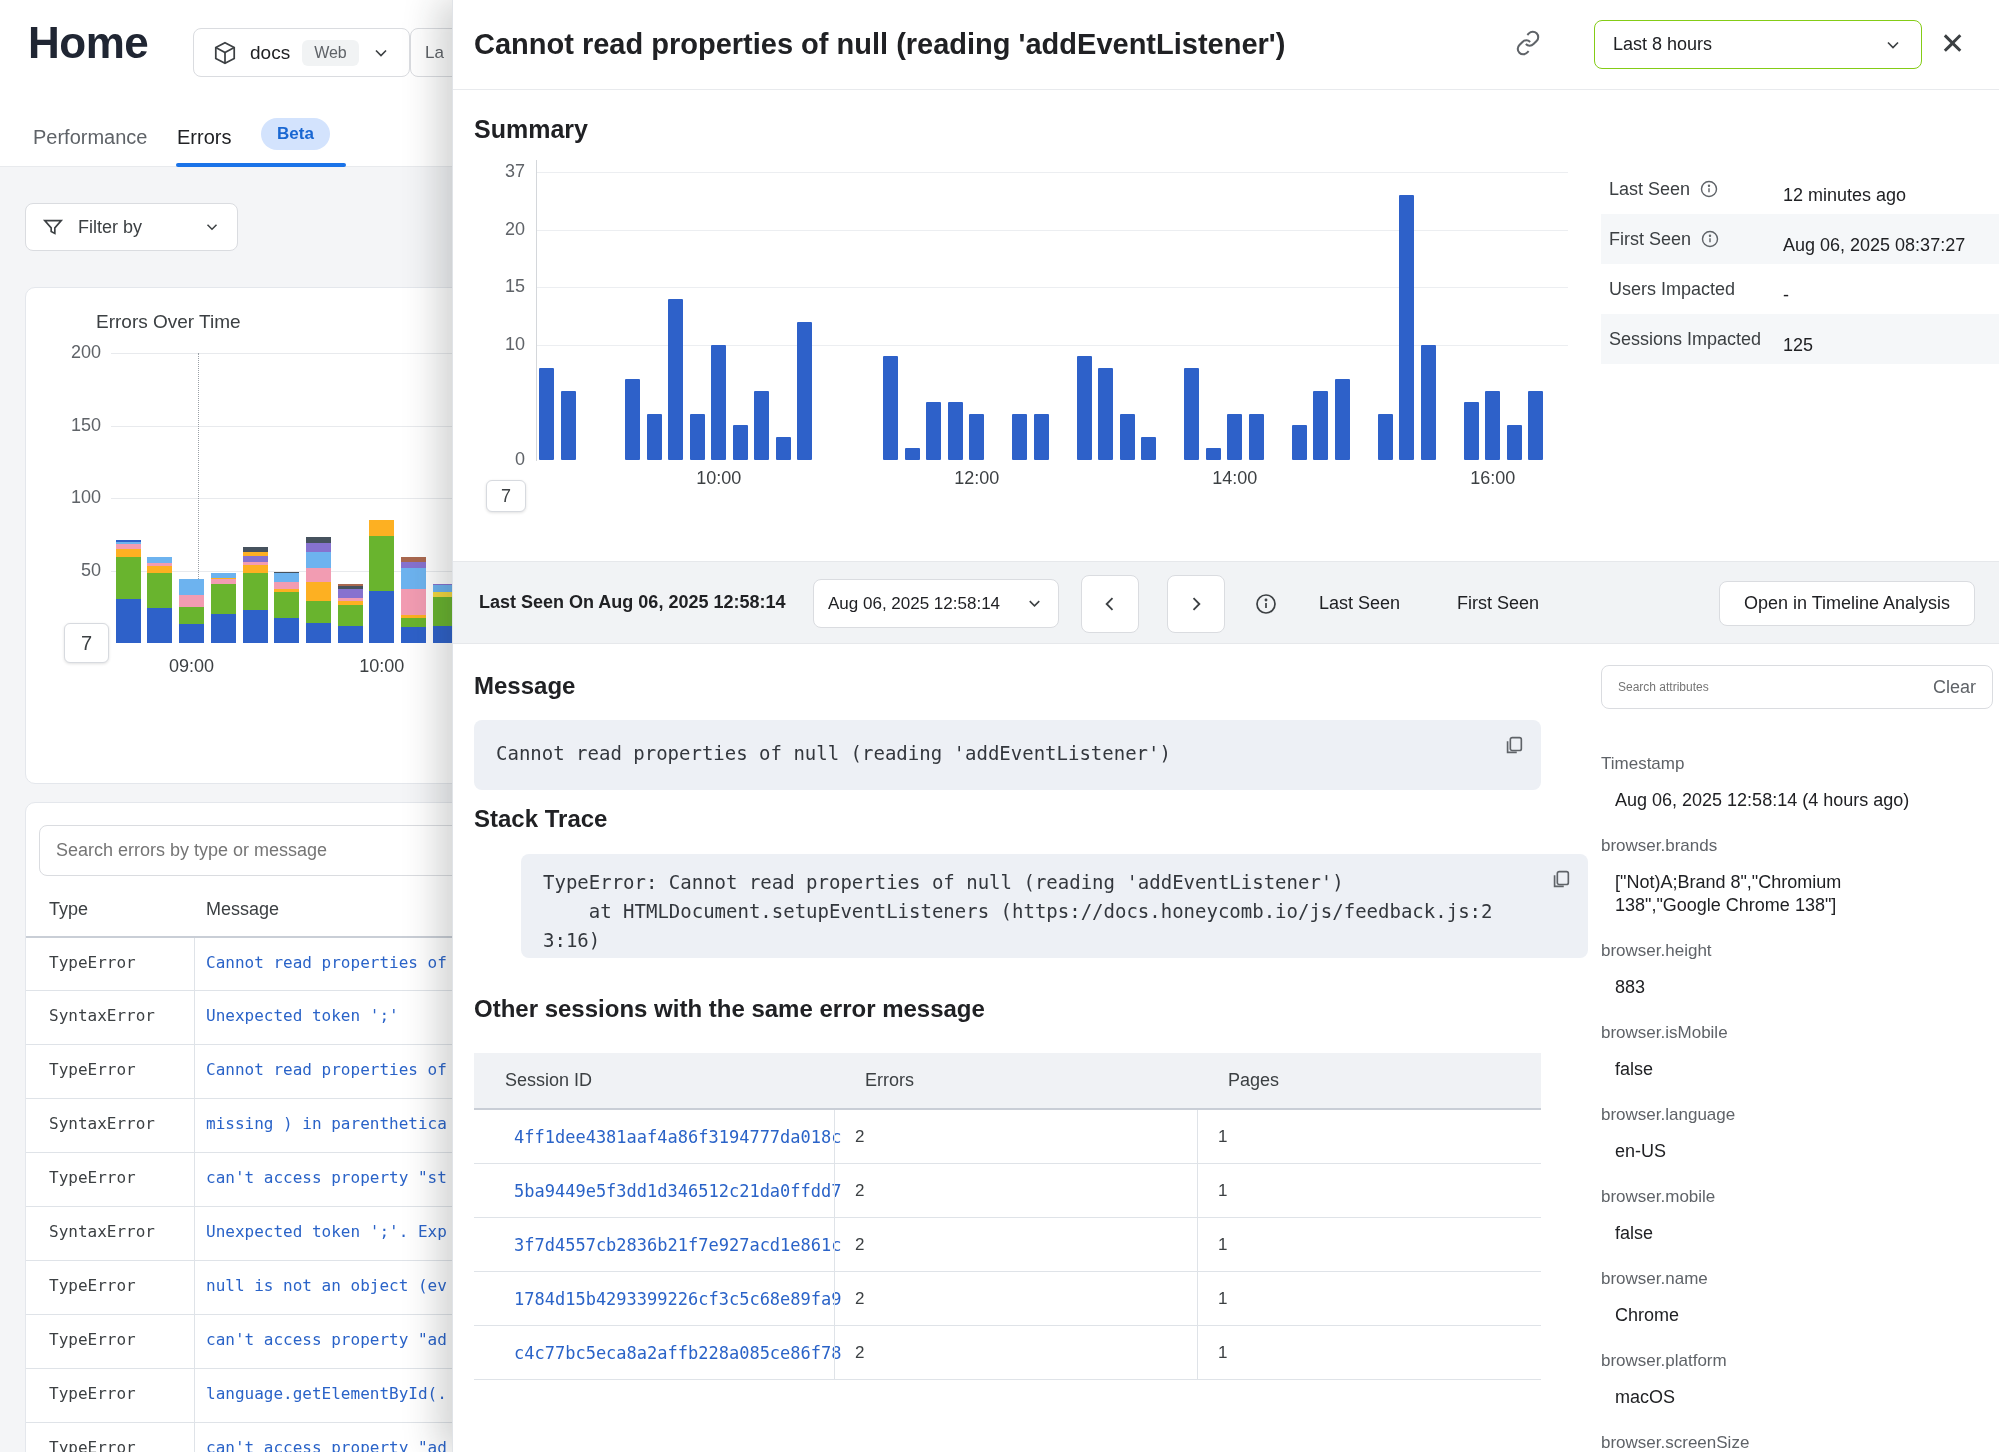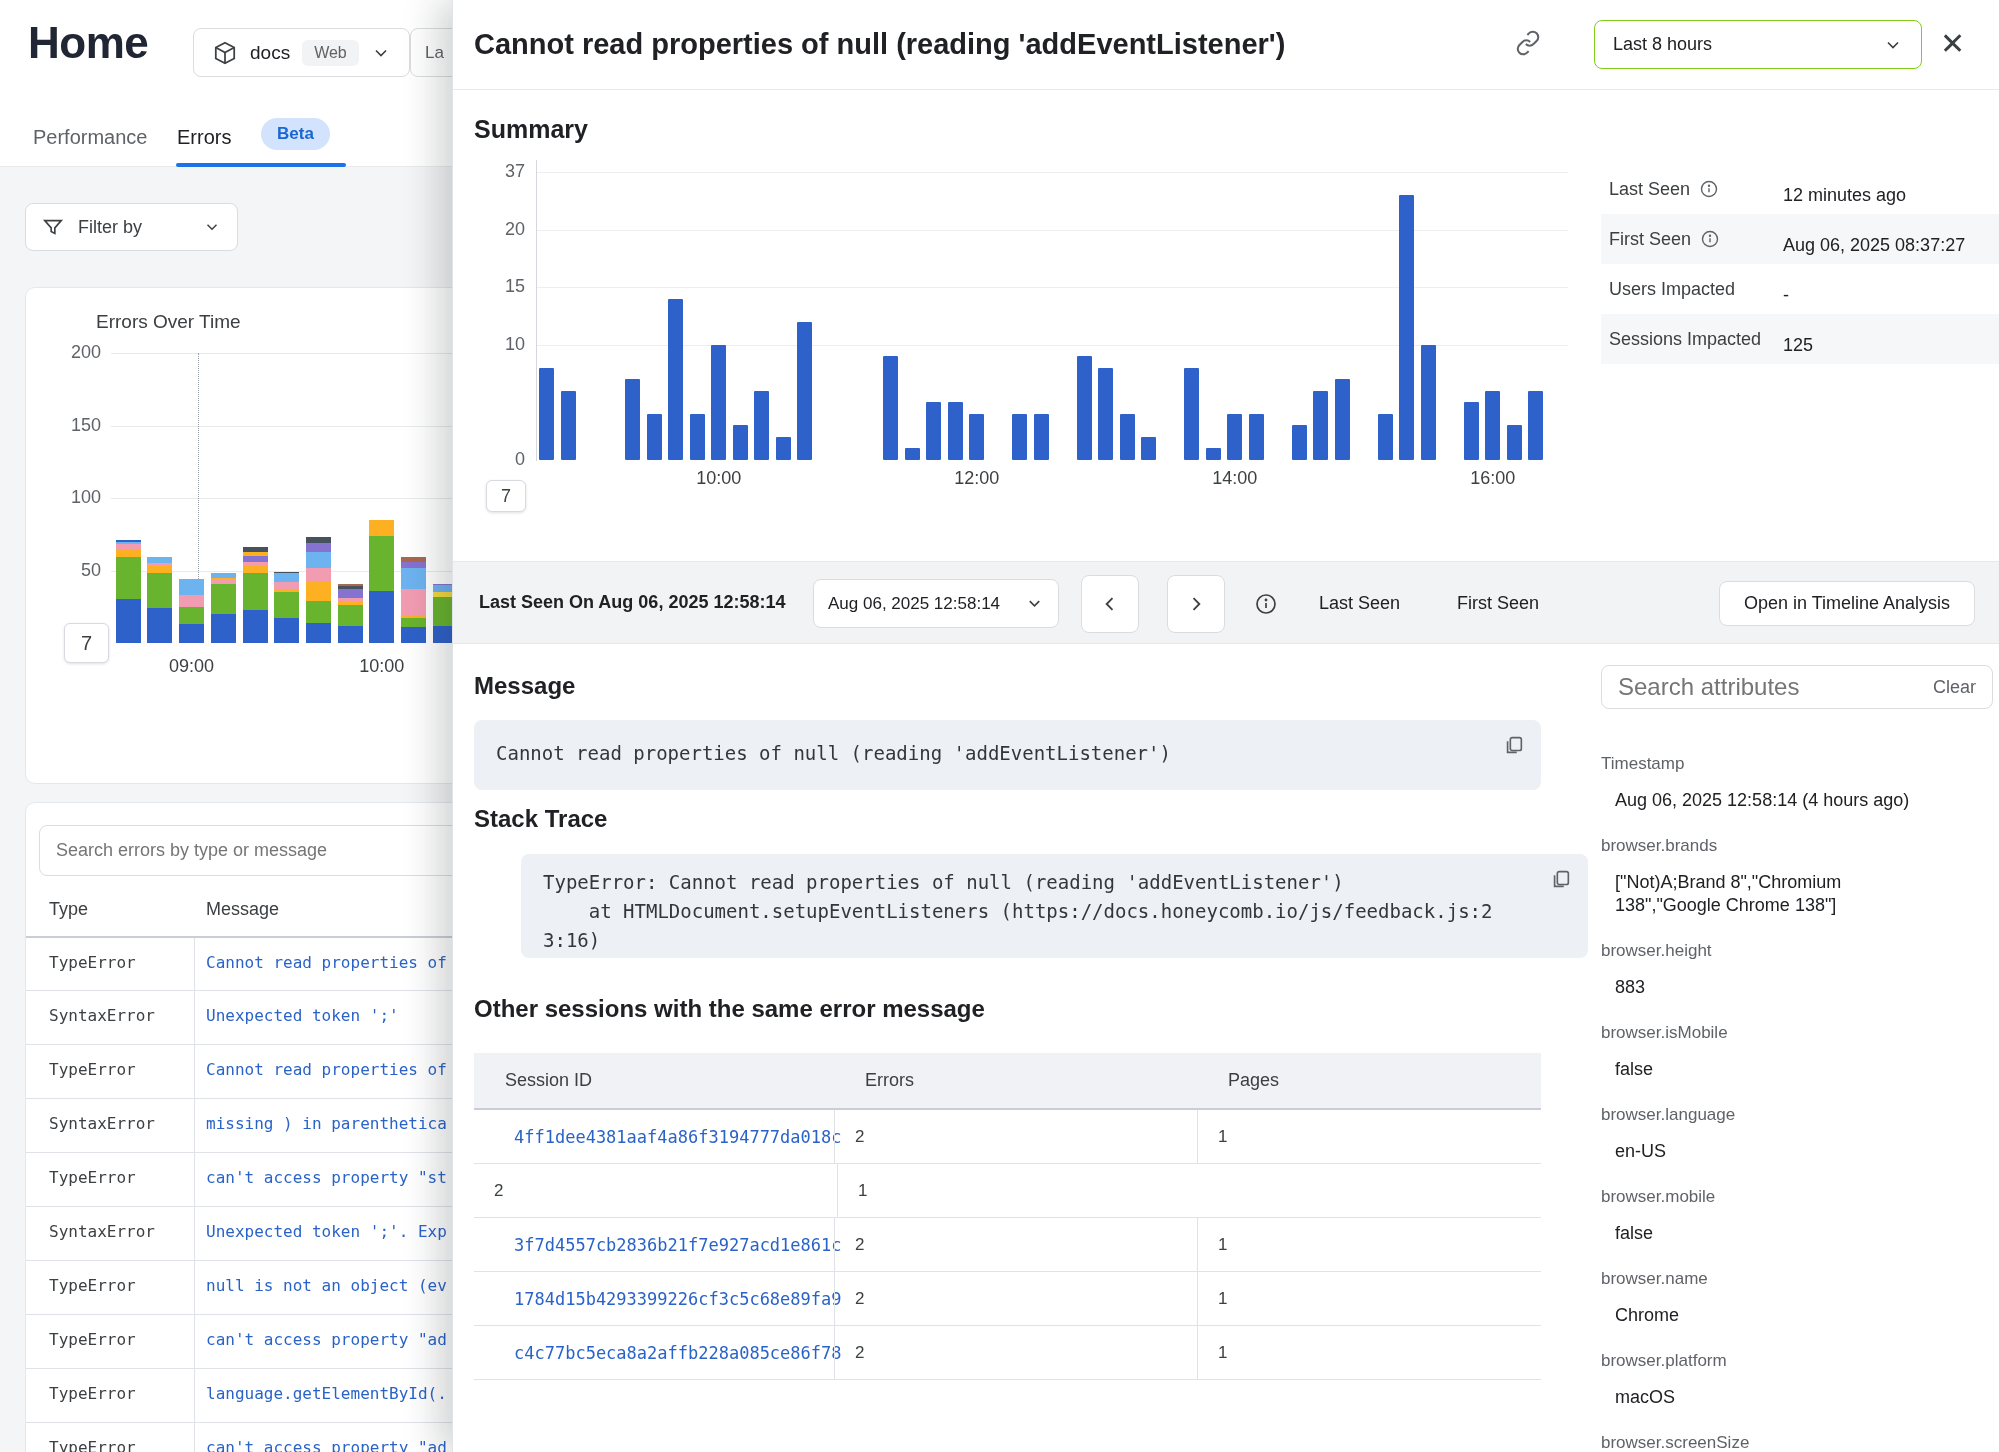--- a/index.html
+++ b/index.html
@@ -100,21 +100,21 @@
   .sess-row { display:flex; height:54px; border-bottom:1px solid #dfe3e8; align-items:center; }
   .sess-row div { padding-left:20px; height:100%; display:flex; align-items:center; border-left:1px solid #dfe3e8; }
   .sess-row div:first-child { border-left:none; }
   .c1 { width:360px; } .c2 { width:363px; } .c3 { width:344px; }
   .sess-id { font-family:"DejaVu Sans Mono",monospace; font-size:17px; color:#2a63c8; cursor:pointer; }
   .sess-num { font-size:17px; color:#3c4043; }
 
   .attrs { position:absolute; left:1148px; top:665px; width:398px; height:787px; overflow:hidden; }
   .attr-search { position:relative; width:392px; height:44px; border:1px solid #dadce0; border-radius:8px; background:#fff;
                  display:flex; align-items:center; padding:0 16px; }
-  .attr-search input { border:none; outline:none; flex:1; font-size:24px; color:#5f6368; font-family:"Liberation Sans",sans-serif; background:transparent; }
+  .attr-search input { border:none; outline:none; flex:1; font-size:12px; color:#5f6368; font-family:"Liberation Sans",sans-serif; background:transparent; }
   .attr-clear { font-size:18px; color:#5f6368; cursor:pointer; }
   .attr-list { margin-top:45px; }
   .attr-key { font-size:17px; color:#5f6368; line-height:20px; margin-bottom:15px; }
   .attr-val { font-size:18px; color:#202124; line-height:23px; padding-left:14px; margin-bottom:24px; width:345px; }
 
   svg { display:block; }
 </style>
 </head>
 <body>
 
@@ -496,20 +496,23 @@
               <div class="sess-id">4ff1dee4381aaf4a86f3194777da018c</div>
             </div>
             <div class="c2">
               <span class="sess-num">2</span>
             </div>
             <div class="c3">
               <span class="sess-num">1</span>
             </div>
           </div>
           <div class="sess-row">
+            <div class="c1">
+              <div class="sess-id">5ba9449e5f3dd1d346512c21da0ffdd7</div>
+            </div>
             <div class="c2">
               <span class="sess-num">2</span>
             </div>
             <div class="c3">
               <span class="sess-num">1</span>
             </div>
           </div>
           <div class="sess-row">
             <div class="c1">
               <div class="sess-id">3f7d4557cb2836b21f7e927acd1e861c</div>

